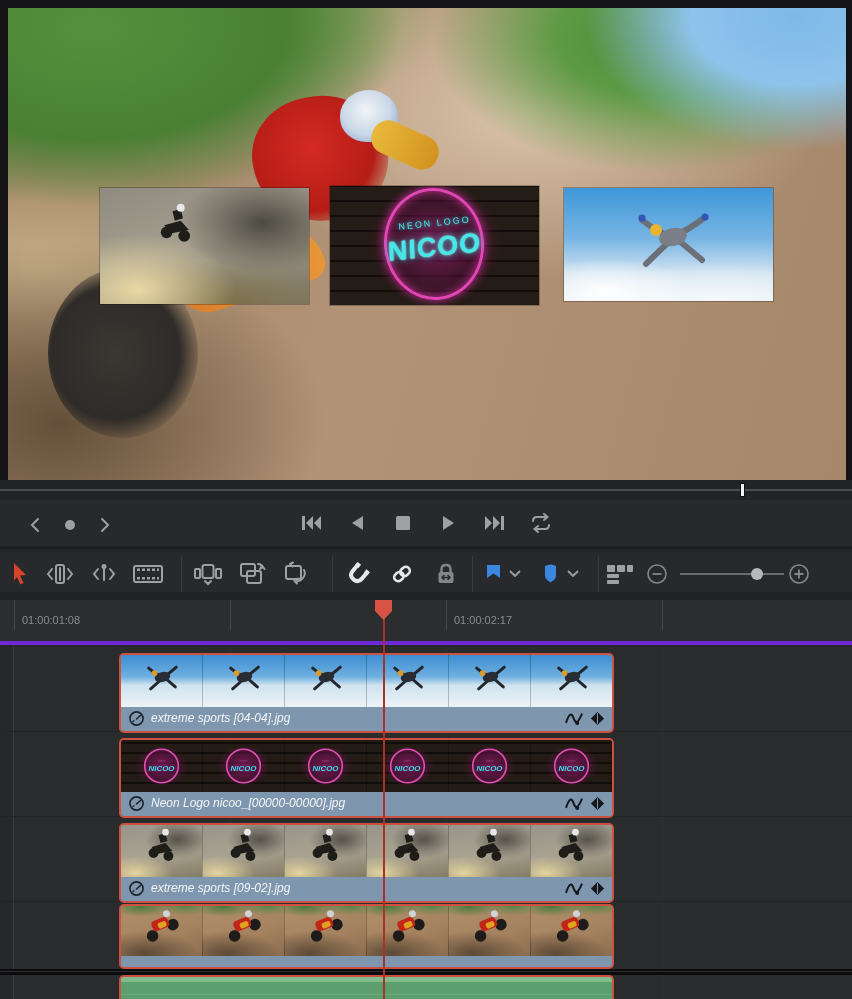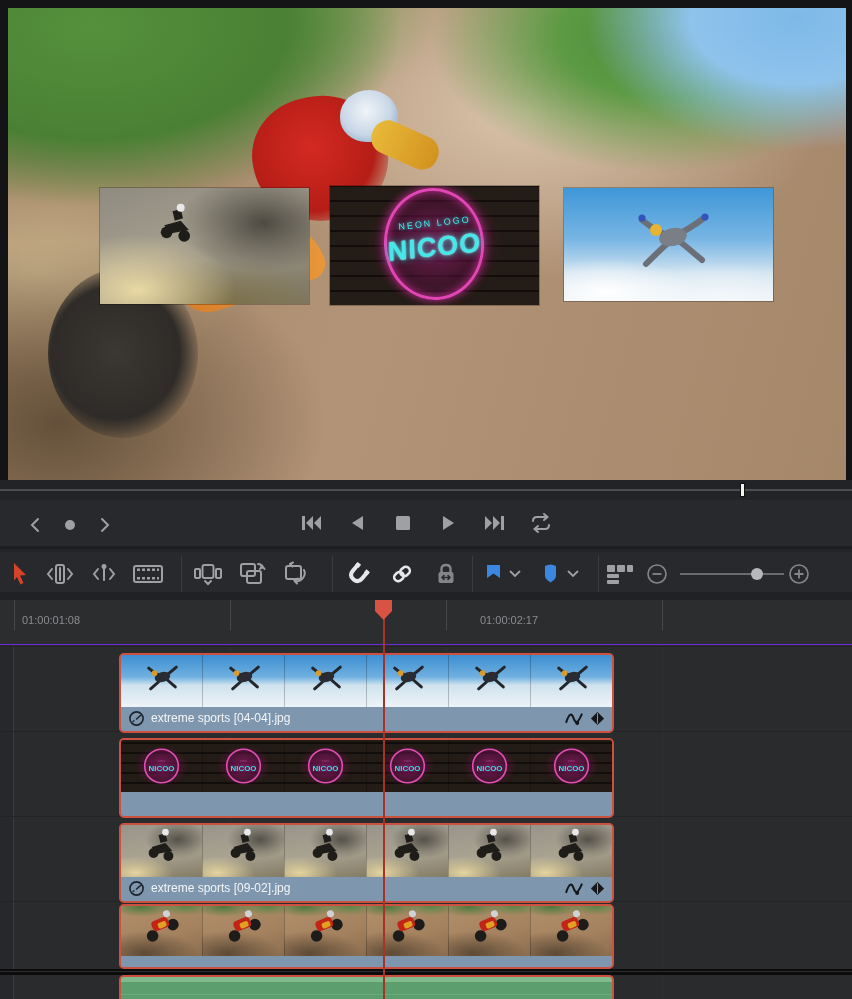--- a/index.html
+++ b/index.html
@@ -62,26 +62,26 @@
   .jog-group { position:absolute; left:22px; top:12px; display:flex; align-items:center; gap:9px; }
   .tr-center { position:absolute; left:0; top:10px; width:852px; display:flex; justify-content:center; align-items:center; gap:20px; }
   .tbtn { width:26px; height:26px; display:flex; align-items:center; justify-content:center; cursor:pointer; }
 
   
   .toolbar { position:absolute; left:0; top:552px; width:852px; height:44px; background:#28292c; border-bottom:4px solid #202124; }
   .tool { position:absolute; top:6px; width:32px; height:32px; display:flex; align-items:center; justify-content:center; }
   .vsep { position:absolute; top:4px; width:1px; height:36px; background:#3a3b3e; }
 
   
-  .ruler { position:absolute; left:0; top:600px; width:852px; height:45px; background:#2c2d2f; border-bottom:1px solid #6d28d9; }
+  .ruler { position:absolute; left:0; top:600px; width:852px; height:45px; background:#2c2d2f; border-bottom:4px solid #6d28d9; }
   .tick { position:absolute; top:0; width:1px; height:30px; background:#47484b; }
   .tc { position:absolute; top:14px; font-size:11px; color:#8b8c8f; }
 
   
-  .tracks { position:absolute; left:0; top:645px; width:852px; height:354px; background:#2a2b2d; overflow:hidden; }
+  .tracks { position:absolute; left:0; top:645px; width:852px; height:354px; background:#2a2b2d; overflow:hidden;font-style:italic; }
   .gutter { position:absolute; left:0; top:0; width:14px; height:354px; background:#27282b; border-right:1px solid #3a3b3e; }
   .rowline { position:absolute; left:0; width:852px; height:1px; background:#232427; }
   .vgrid { position:absolute; top:0; width:1px; height:354px; background:#2f3033; }
   .av-divider { position:absolute; left:0; top:324px; width:852px; height:6px; background:#0c0c0d; }
   .av-divider::after { content:""; position:absolute; left:0; top:2px; width:852px; height:1px; background:#2c2d2f; }
 
   .clip { position:absolute; left:119px; width:495px; border:2px solid #cd5140; border-radius:5px; overflow:hidden; background:#7e97ae; cursor:pointer; }
   .thumbs { display:flex; width:100%; height:52px; }
   .cell { position:relative; flex:1 1 0; height:100%; border-right:1px solid rgba(0,0,0,.22); overflow:hidden; }
   .cell:last-child { border-right:none; }
@@ -425,21 +425,21 @@
   </div>
 
   <div style="position:absolute;left:0;top:596px;width:852px;height:4px;background:#202124"></div>
 
   <div class="ruler">
     <div class="tick" style="left:14px"></div>
     <div class="tick" style="left:230px"></div>
     <div class="tick" style="left:446px"></div>
     <div class="tick" style="left:662px"></div>
     <div class="tc" style="left:22px">01:00:01:08</div>
-    <div class="tc" style="left:480px">01:00:02:17</div>
+    <div class="tc" style="left:454px">01:00:02:17</div>
   </div>
 
   <div class="tracks">
     <div class="gutter"></div>
     <div class="vgrid" style="left:230px"></div>
     <div class="vgrid" style="left:446px"></div>
     <div class="vgrid" style="left:662px"></div>
     <div class="rowline" style="top:1px"></div>
     <div class="rowline" style="top:86px"></div>
     <div class="rowline" style="top:171px"></div>
@@ -519,20 +519,33 @@
             <svg viewBox="0 0 82 52">
               <use href="#sym-neon-ring"></use>
             </svg>
           </div>
         <div class="cell c-neon">
             <svg viewBox="0 0 82 52">
               <use href="#sym-neon-ring"></use>
             </svg>
           </div>
       </div>
+      <div class="labelbar">
+        <svg class="speedicon" viewBox="0 0 17 17">
+            <use href="#sym-speed"></use>
+          </svg>
+        <span class="clipname">Neon Logo nicoo_[00000-00000].jpg</span>
+        <span class="lb-spacer"></span>
+        <svg class="kf" viewBox="0 0 22 18">
+            <use href="#sym-curve"></use>
+          </svg>
+        <svg class="kf" viewBox="0 0 16 16" style="width:15px">
+            <use href="#sym-diamond"></use>
+          </svg>
+      </div>
     </div>
 
     <div class="clip" style="top:178px;height:80px">
       <div class="thumbs">
         <div class="cell c-jump">
             <svg viewBox="0 0 82 52">
               <use href="#sym-moto-sil"></use>
             </svg>
           </div>
         <div class="cell c-jump">

